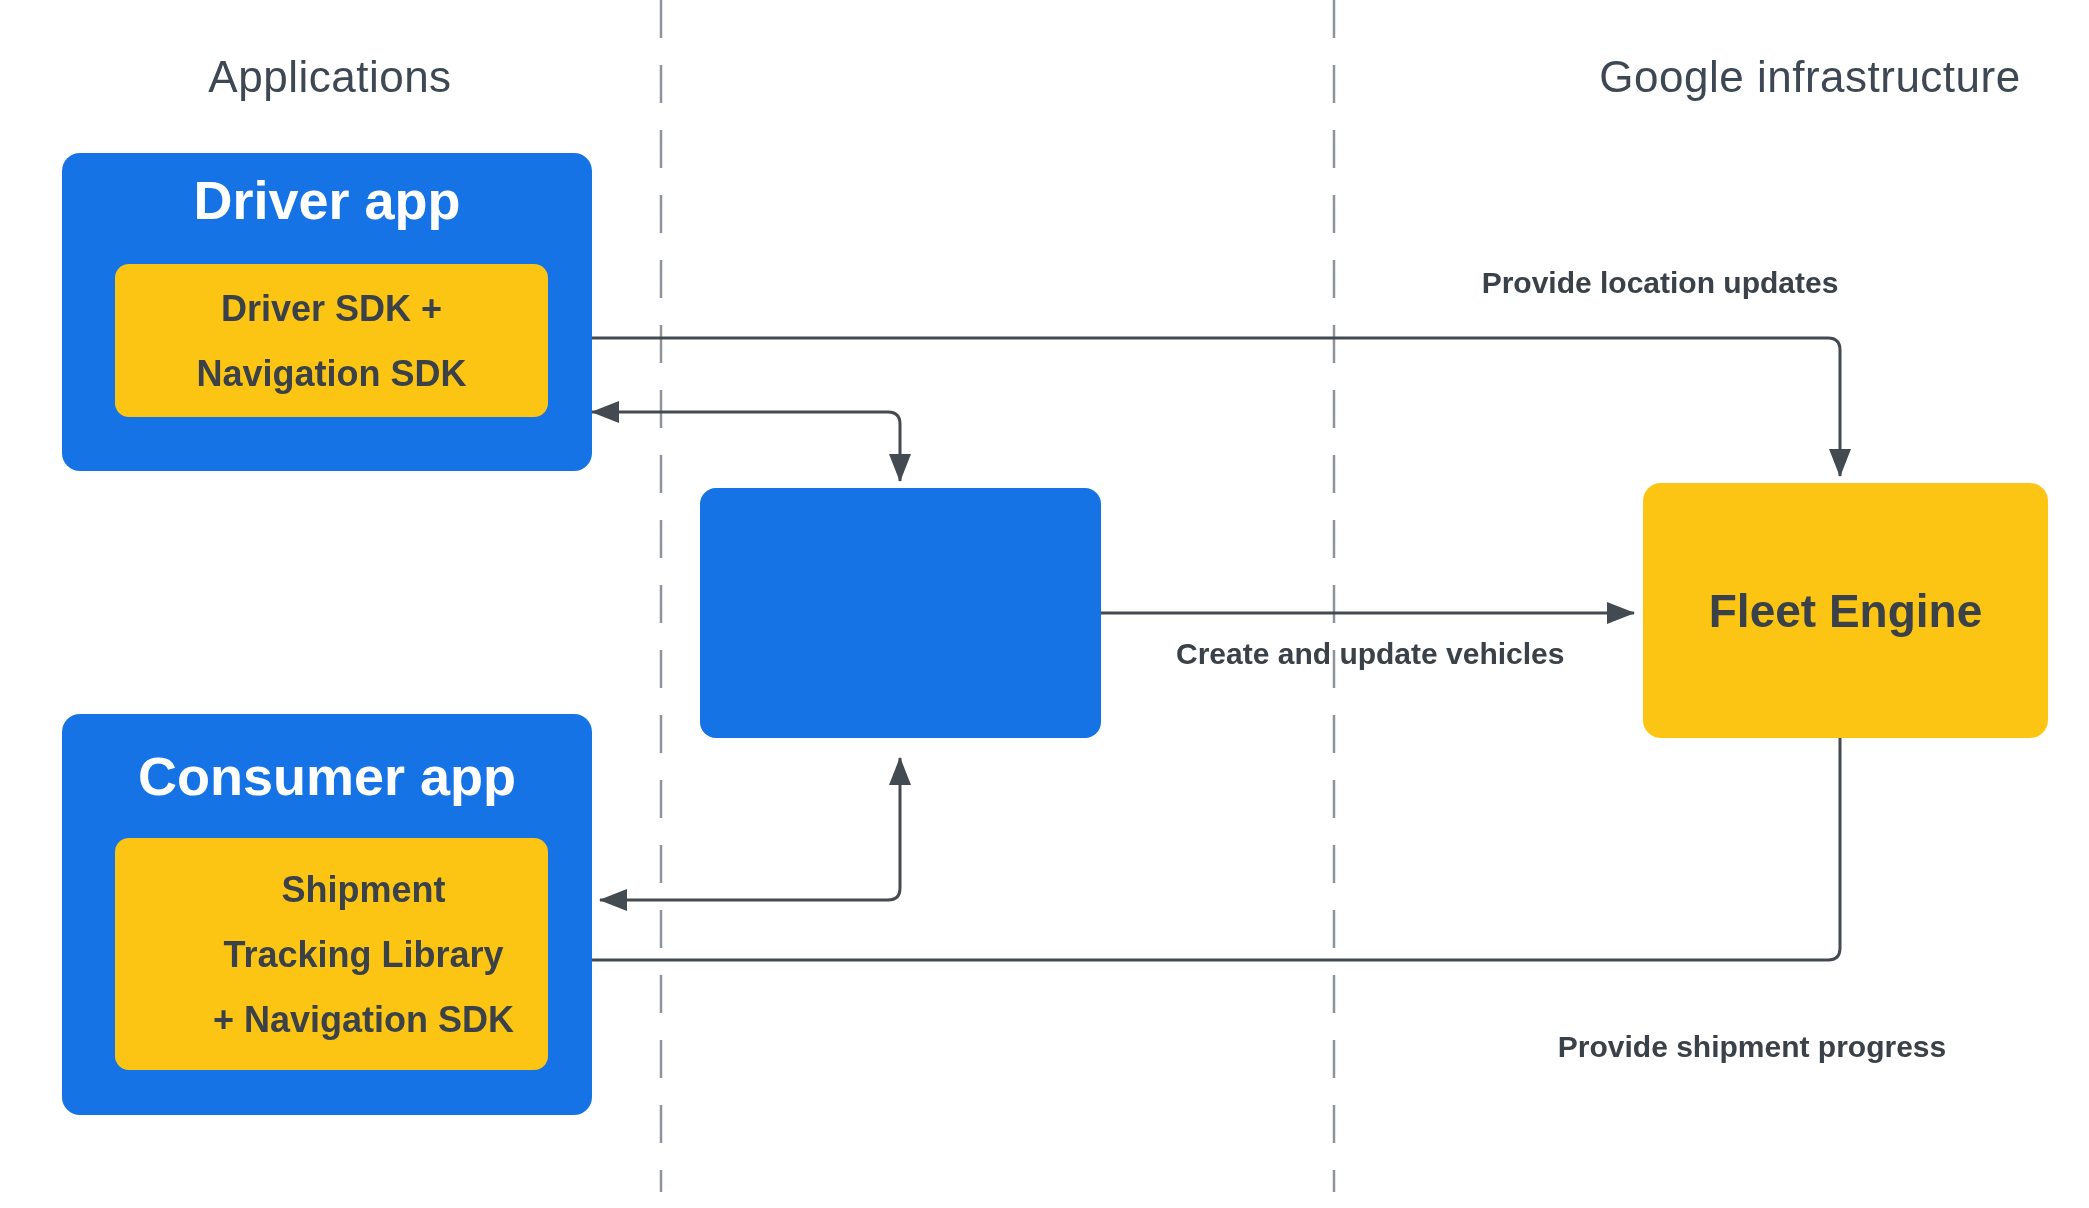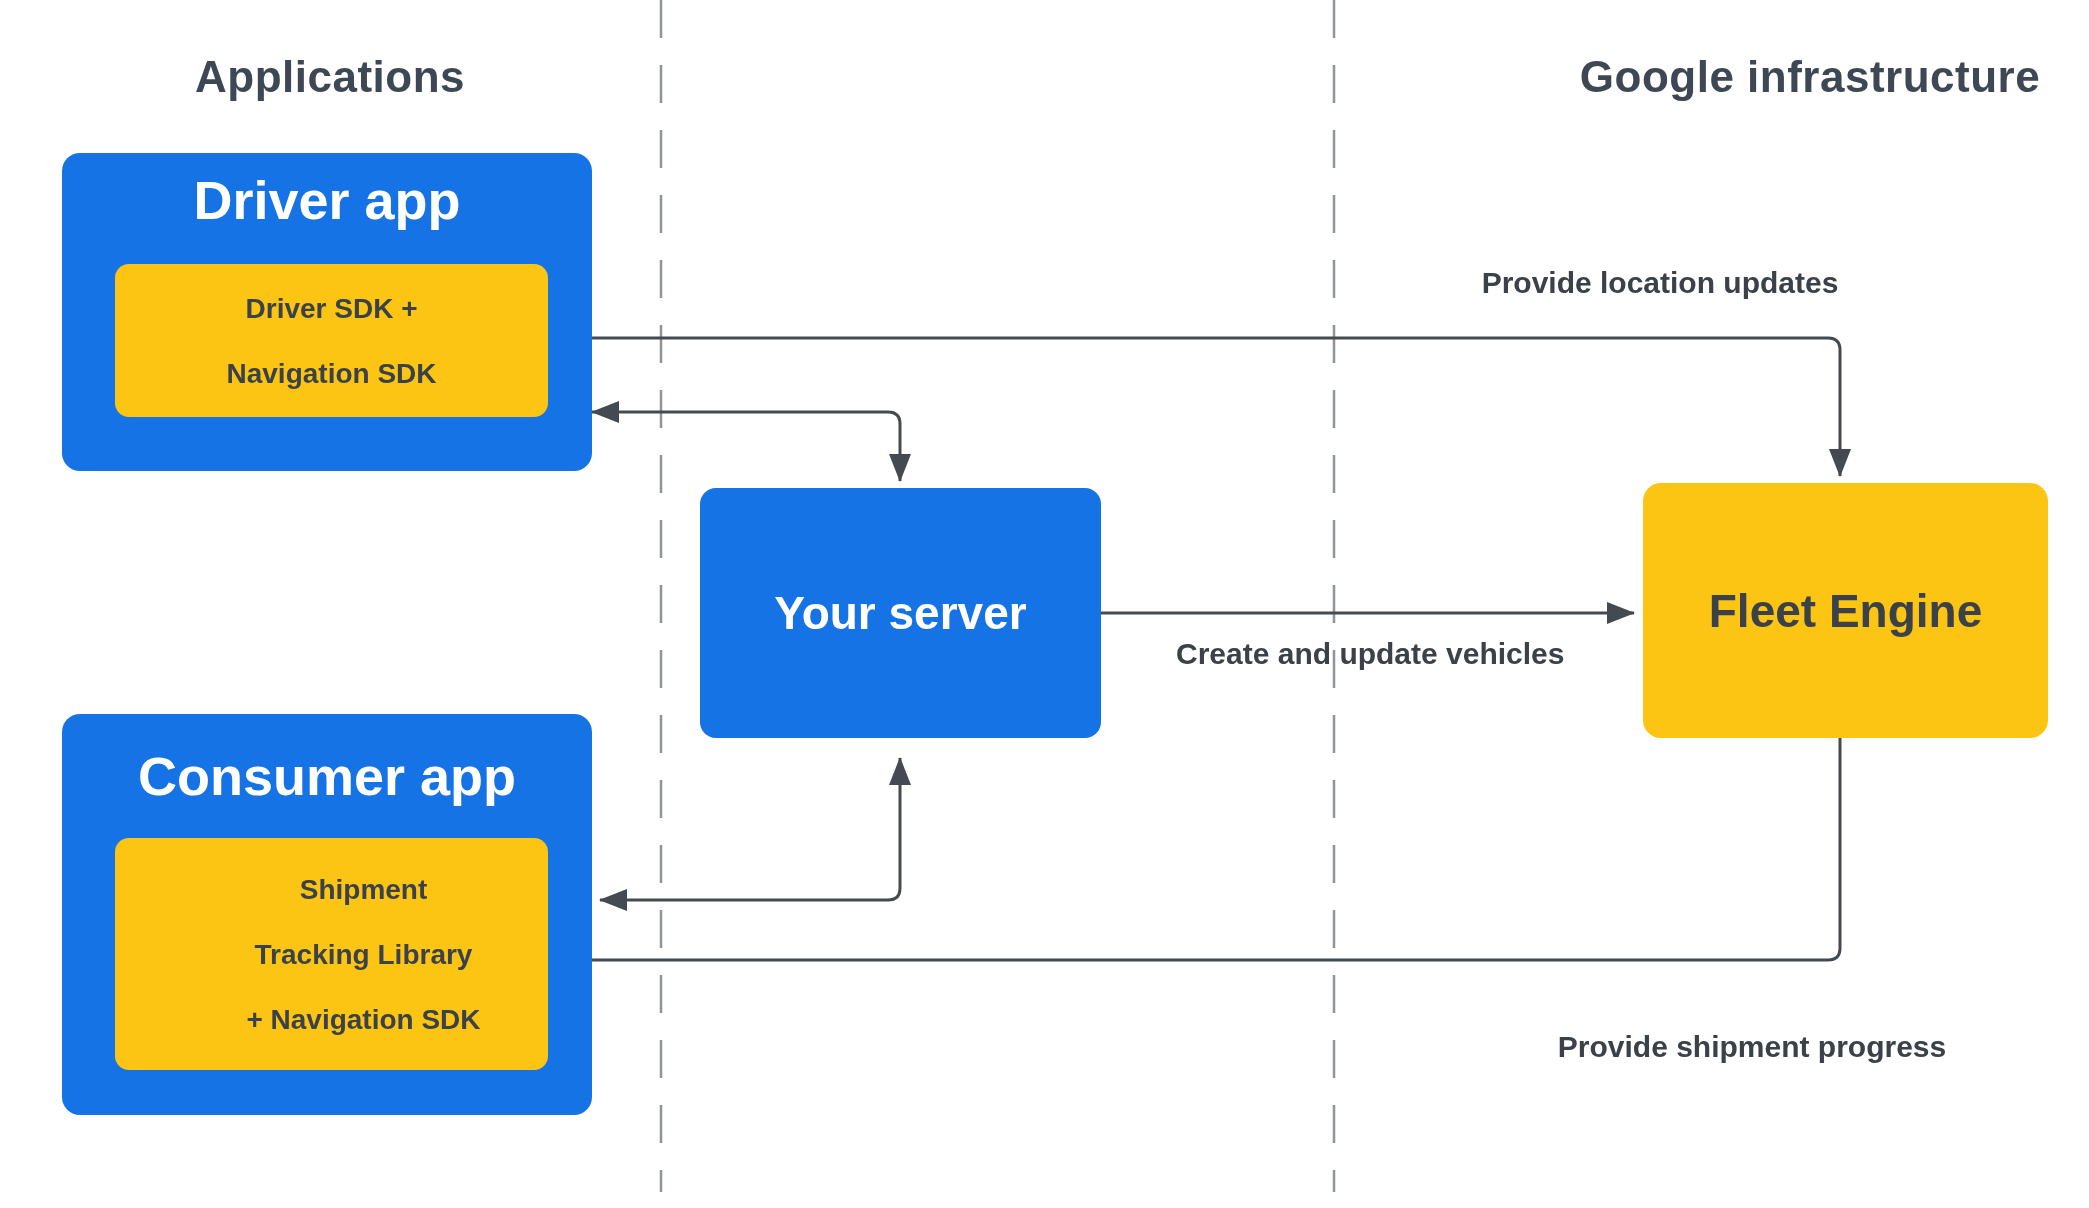--- a/index.html
+++ b/index.html
@@ -16,42 +16,42 @@
     position:relative;
     width:2089px;height:1208px;
     background:var(--bg);
     font-family:"Liberation Sans","DejaVu Sans",sans-serif;
     overflow:hidden;
   }
   .col-header{
     position:absolute;
     transform:translateX(-50%);
     font-size:44px;
-    font-weight:700;
+    font-weight:400;
     color:var(--header);
     white-space:nowrap;
     letter-spacing:0.5px;
   }
   svg.wires{position:absolute;left:0;top:0;width:2089px;height:1208px;}
   .box{position:absolute;border-radius:18px;}
   .box.blue{background:var(--blue);}
   .box.yellow{background:var(--yellow);border-radius:14px;}
   .box-title{
     position:absolute;
     display:flex;align-items:center;justify-content:center;
     color:#ffffff;font-weight:700;white-space:nowrap;
   }
   .inner-text{
     position:absolute;
     display:flex;flex-direction:column;align-items:center;justify-content:center;
     color:var(--text-dark);
     font-weight:700;
     text-align:center;
   }
-  .inner-text .line{line-height:65px;font-size:28px;white-space:nowrap;}
+  .inner-text .line{line-height:65px;font-size:36px;white-space:nowrap;}
   .flow-label{
     position:absolute;
     transform:translateX(-50%);
     color:var(--text-dark);
     font-weight:700;
     font-size:30px;
     white-space:nowrap;
     text-align:center;
   }
   .flow-label.left-align{transform:none;text-align:left;margin-left:38px;}
@@ -92,21 +92,20 @@
 
   <div class="box blue" style="left:62px;top:153px;width:530px;height:318px;"></div>
   <div class="box-title" style="left:62px;top:153px;width:530px;height:93px;font-size:54px;">Driver app</div>
   <div class="box yellow" style="left:115px;top:264px;width:433px;height:153px;"></div>
   <div class="inner-text" style="left:115px;top:264px;width:433px;height:153px;">
     <div class="line">Driver SDK +</div>
     <div class="line">Navigation SDK</div>
   </div>
 
   <div class="box blue" style="left:700px;top:488px;width:401px;height:250px;border-radius:16px;"></div>
-  <div class="box-title" style="left:700px;top:488px;width:401px;height:250px;font-size:46px;">Your server</div>
 
   <div class="box yellow" style="left:1643px;top:483px;width:405px;height:255px;border-radius:18px;"></div>
   <div class="box-title" style="left:1643px;top:483px;width:405px;height:255px;font-size:46px;color:#3a4149;">Fleet Engine</div>
 
   <div class="box blue" style="left:62px;top:714px;width:530px;height:401px;"></div>
   <div class="box-title" style="left:62px;top:714px;width:530px;height:124px;font-size:54px;border-radius:10px;">Consumer app</div>
   <div class="box yellow" style="left:115px;top:838px;width:433px;height:232px;"></div>
   <div class="inner-text" style="left:115px;top:838px;width:433px;height:232px;margin-left:32px;">
     <div class="line">Shipment</div>
     <div class="line">Tracking Library</div>

